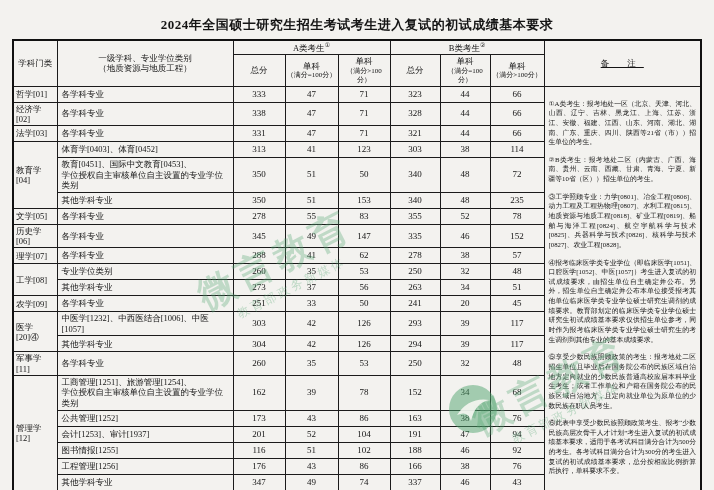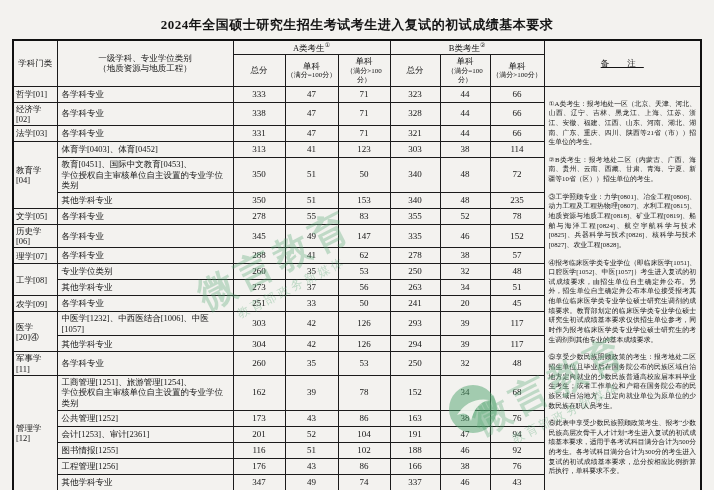--- a/index.html
+++ b/index.html
@@ -283,21 +283,21 @@
       <tr>
         <td class="major">公共管理[1252]</td>
         <td class="num">173</td>
         <td class="num">43</td>
         <td class="num">86</td>
         <td class="num">163</td>
         <td class="num">38</td>
         <td class="num">76</td>
       </tr>
       <tr>
-        <td class="major">会计[1253]、审计[2361]</td>
+        <td class="major">会计[1253]、审计[1937]</td>
         <td class="num">201</td>
         <td class="num">52</td>
         <td class="num">104</td>
         <td class="num">191</td>
         <td class="num">47</td>
         <td class="num">94</td>
       </tr>
       <tr>
         <td class="major">图书情报[1255]</td>
         <td class="num">116</td>

